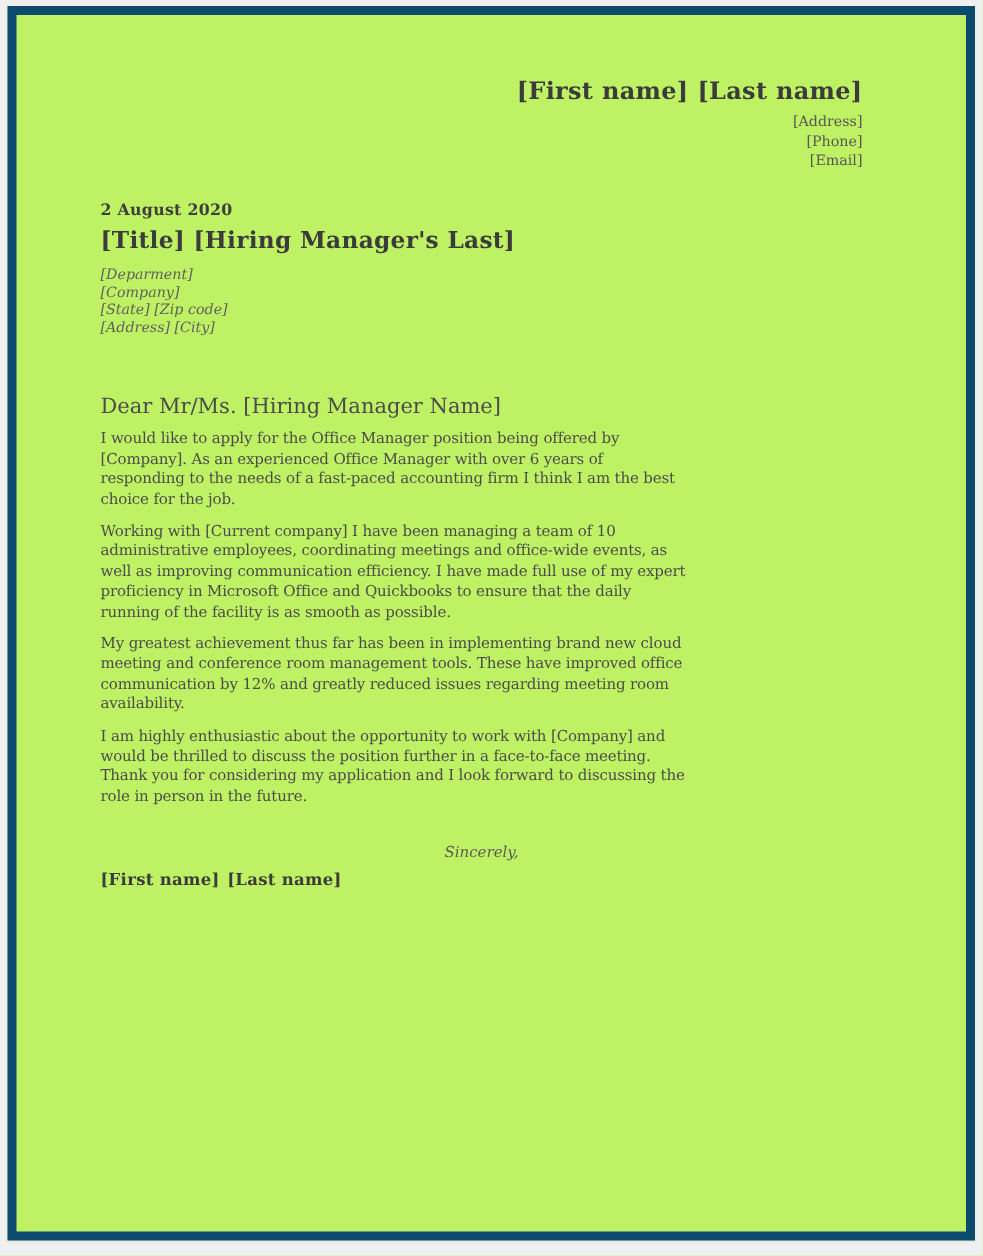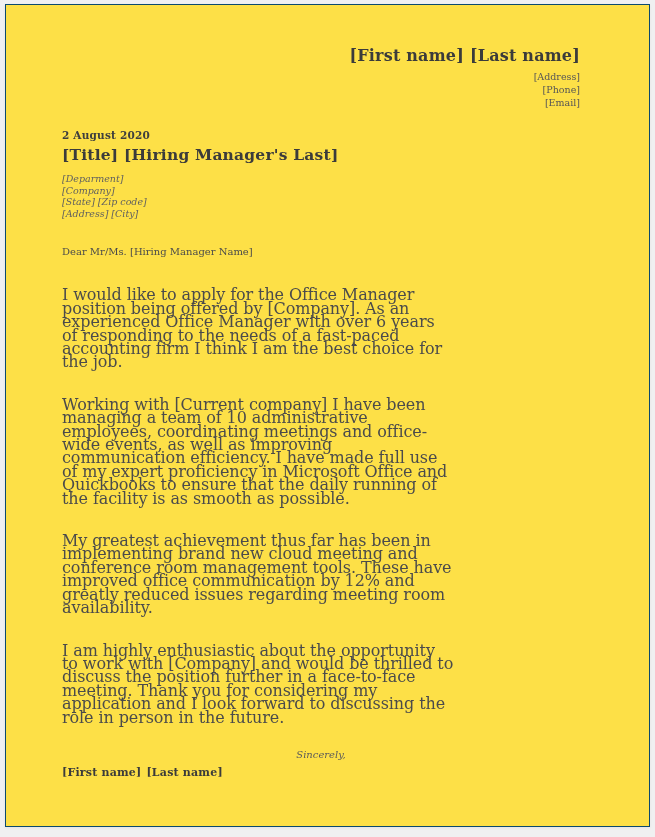--- a/index.html
+++ b/index.html
@@ -5,22 +5,22 @@
   * { margin: 0; padding: 0; box-sizing: border-box; }
   html, body {
     width: 655px; height: 837px;
     background: #f0f0f1;
     font-family: "DejaVu Serif", "Liberation Serif", serif;
     overflow: hidden;
   }
   .paper {
     position: absolute;
     left: 5px; right: 5px; top: 4px; bottom: 10px;
-    background: #fde047;
-    border: 1px solid #0c4a6e;
+    background: #bef264;
+    border: 6px solid #0c4a6e;
     box-shadow: 0 1px 3px rgba(0,0,0,0.05);
   }
   .content {
     padding: 41px 69px 0 56px;
     height: 100%;
   }
   
   .sender { text-align: right; }
   .sender-name {
     font-size: 16px;
@@ -55,29 +55,29 @@
   }
   .recipient-details {
     margin-top: 9px;
     font-style: italic;
     font-size: 9.5px;
     line-height: 11.6px;
     color: #5f5f5f;
   }
   
   .salutation {
-    margin-top: 26px;
-    font-size: 10px;
+    margin-top: 40px;
+    font-size: 14px;
     color: #4b4b4b;
     line-height: 14px;
   }
   .para {
-    margin-top: 29px;
+    margin-top: 8px;
     width: 392px;
-    font-size: 16px;
+    font-size: 10px;
     line-height: 13.4px;
     color: #4b4b4b;
     letter-spacing: -0.1px;
   }
   .para:first-of-type { margin-top: 12px; }
   
   .closing {
     margin-top: 24px;
     font-style: italic;
     font-size: 10px;

